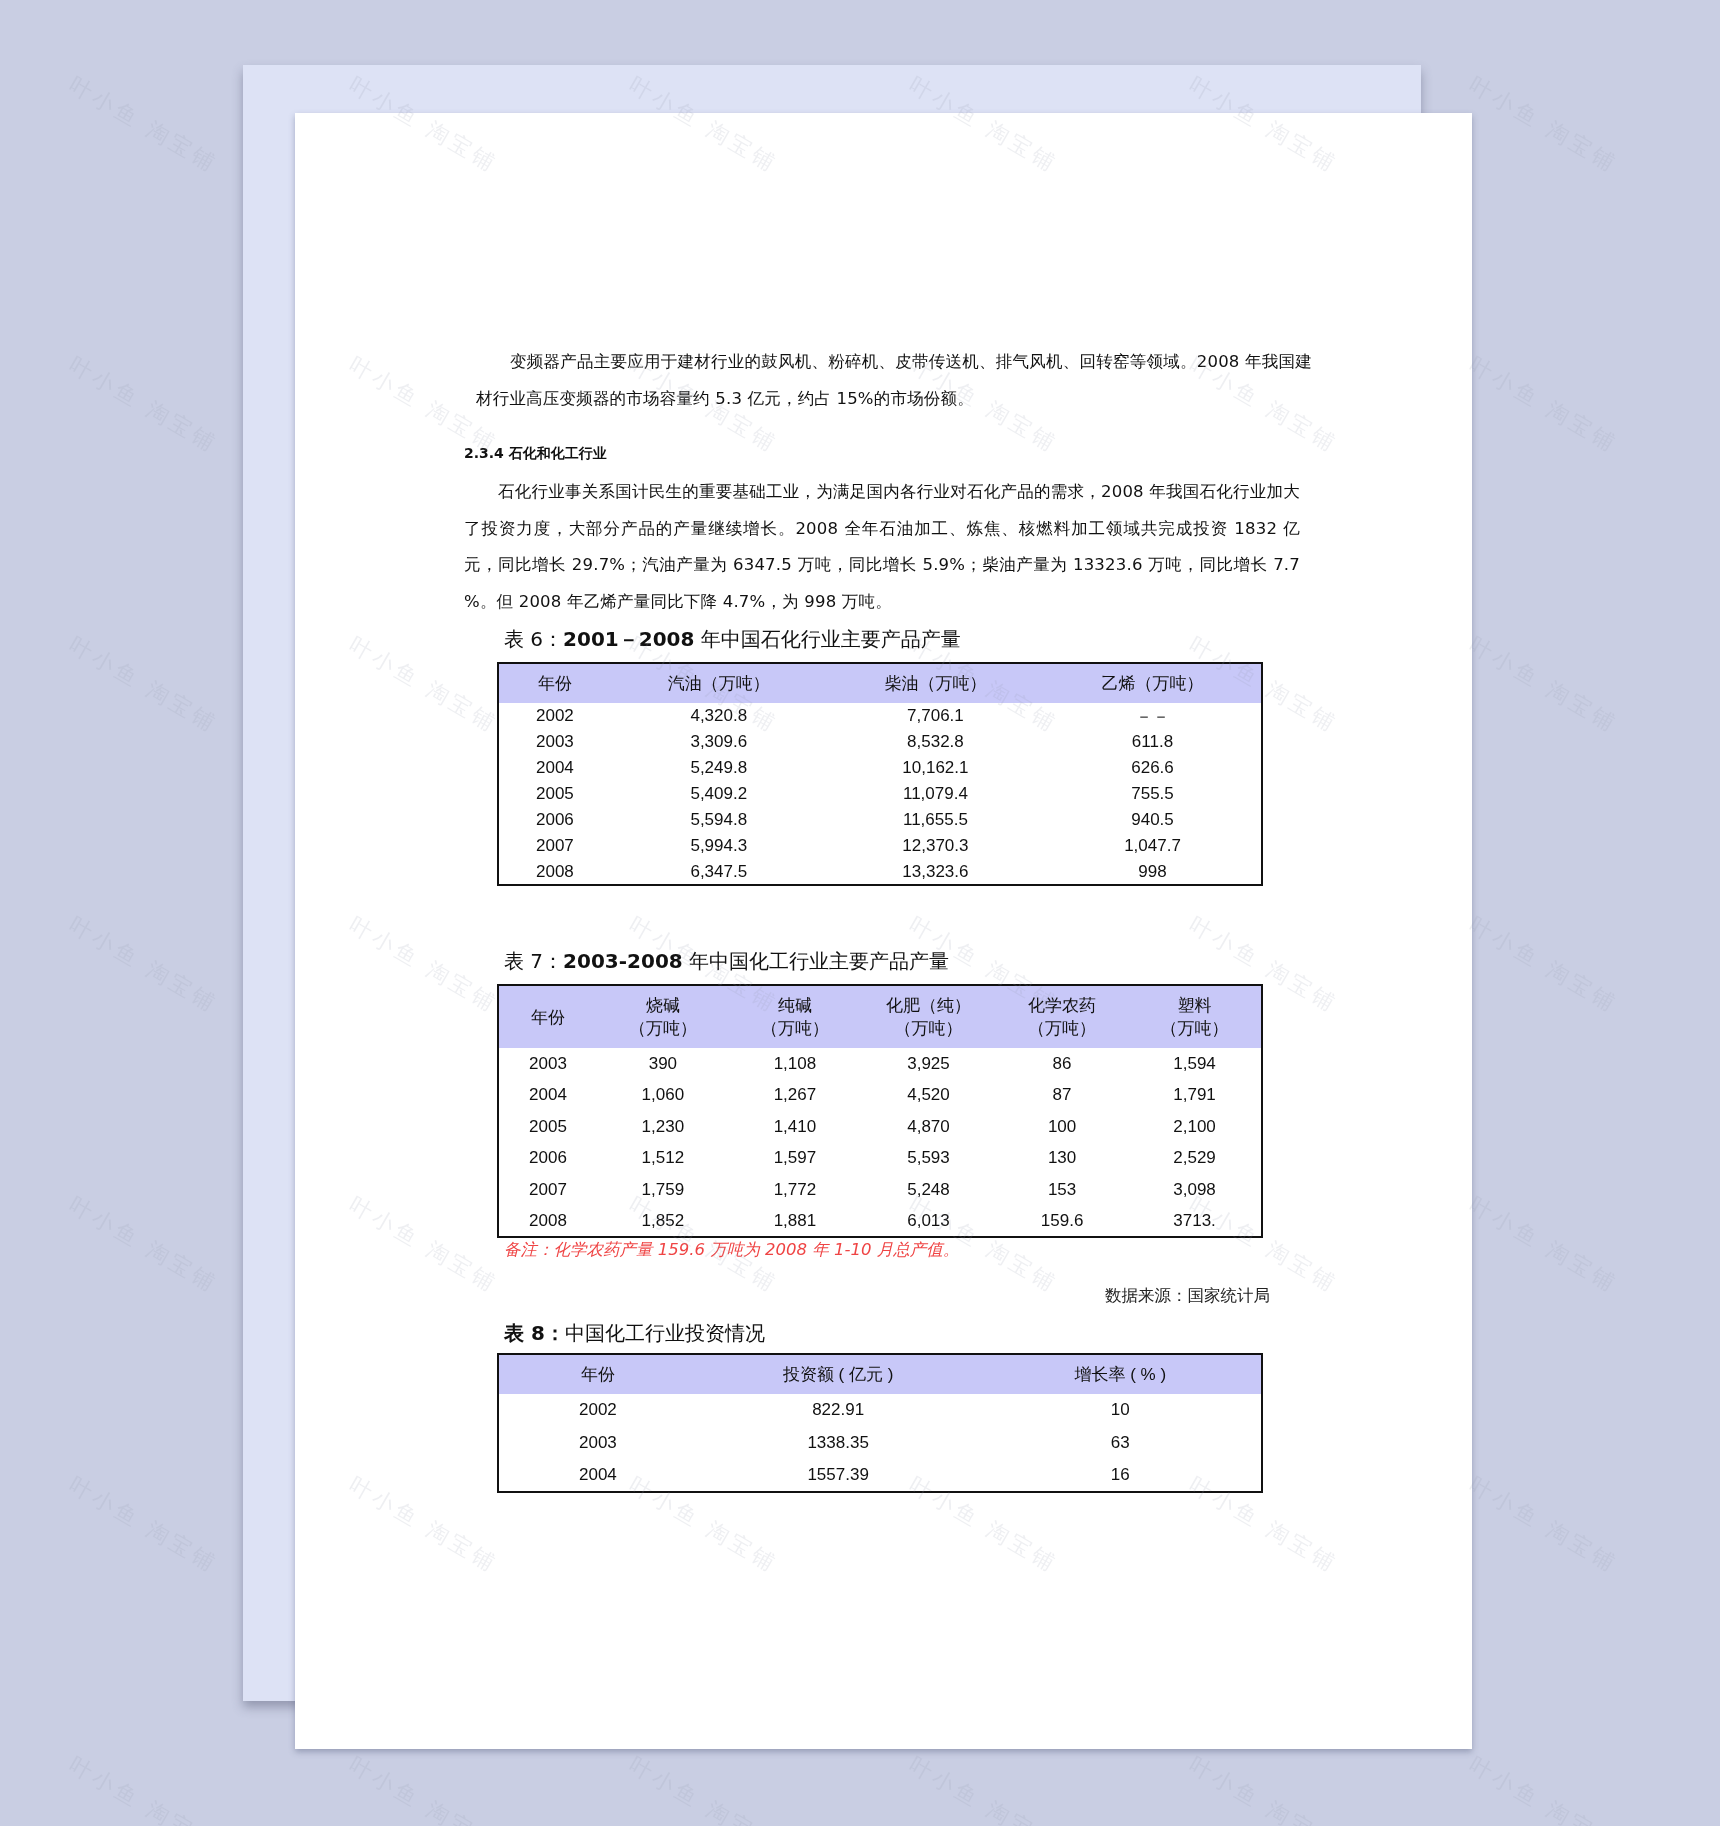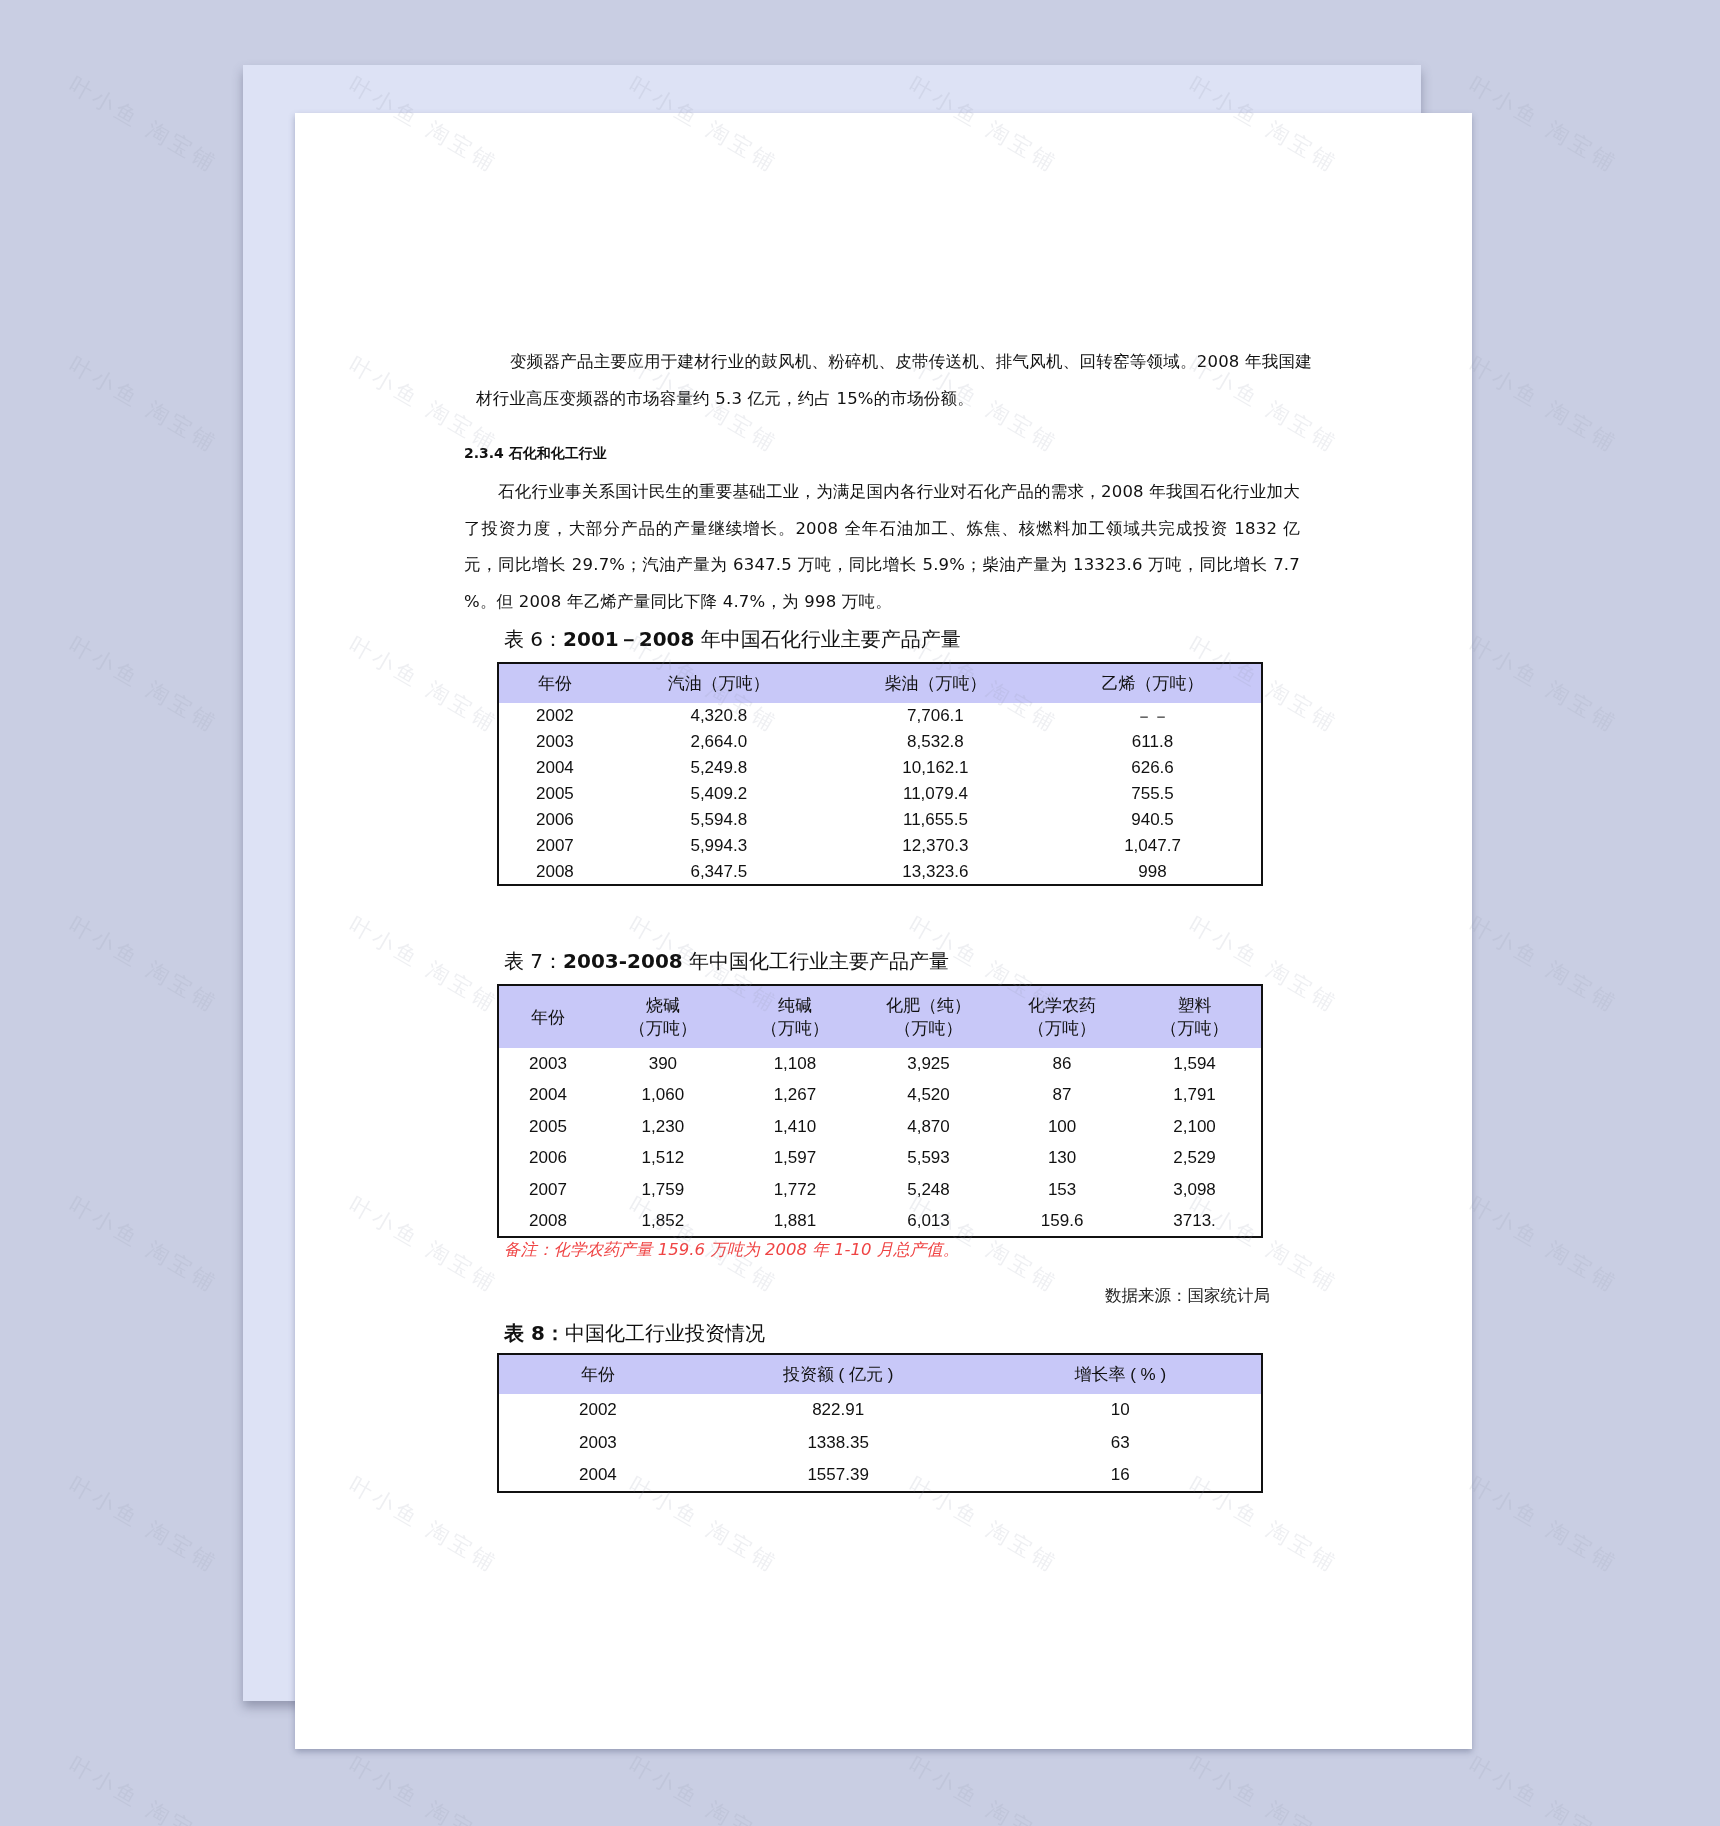--- a/index.html
+++ b/index.html
@@ -88,21 +88,21 @@
       </thead>
       <tbody id="t6body">
           <tr style="height: 26px;">
             <td>2002</td>
             <td>4,320.8</td>
             <td>7,706.1</td>
             <td>－－</td>
           </tr>
           <tr style="height: 26px;">
             <td>2003</td>
-            <td>2,664.0</td>
+            <td>3,309.6</td>
             <td>8,532.8</td>
             <td>611.8</td>
           </tr>
           <tr style="height: 26px;">
             <td>2004</td>
             <td>5,249.8</td>
             <td>10,162.1</td>
             <td>626.6</td>
           </tr>
           <tr style="height: 26px;">

